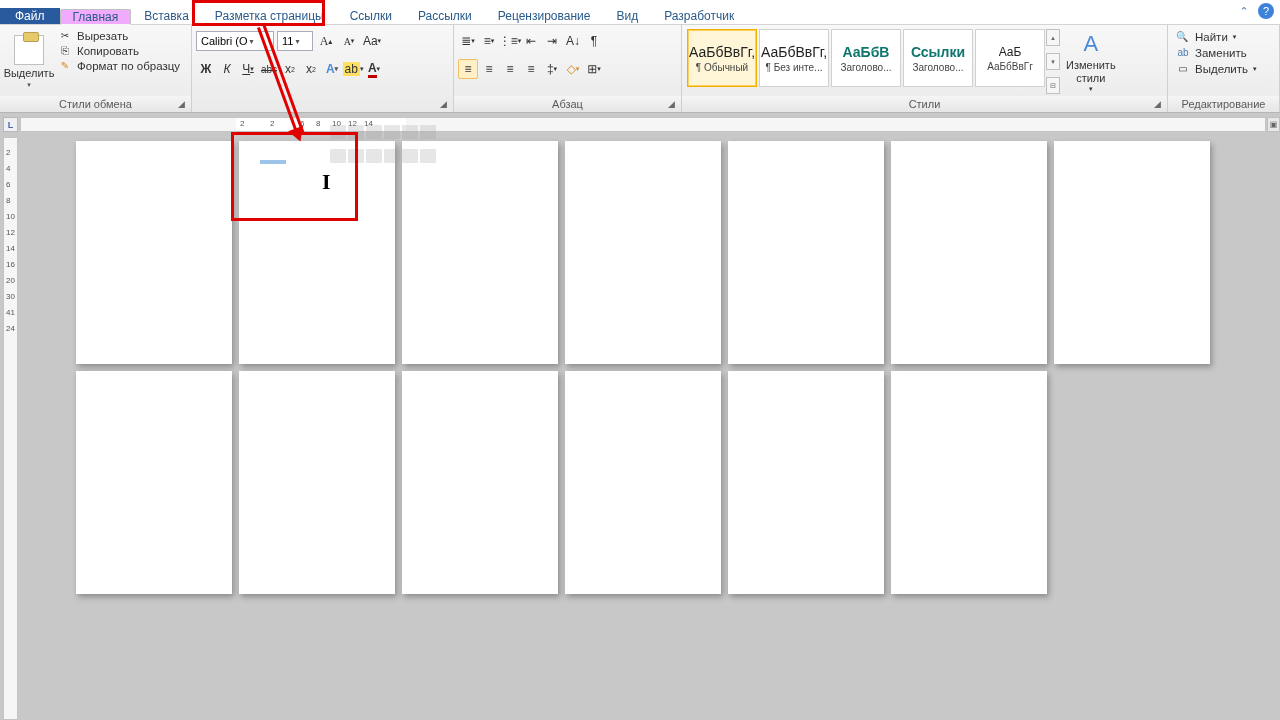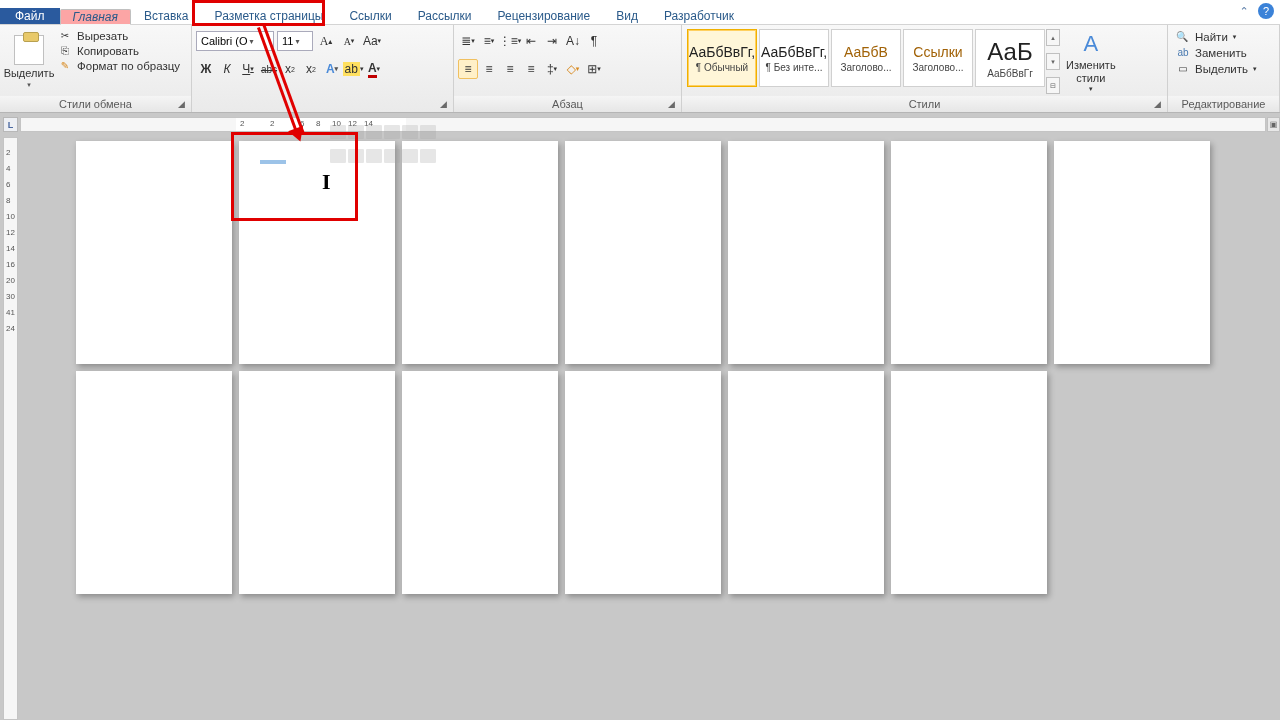--- a/index.html
+++ b/index.html
@@ -2,21 +2,21 @@
 <html><head>
 <meta charset="utf-8">
 <style>
 * { margin:0; padding:0; box-sizing:border-box; font-family:"Segoe UI",Tahoma,sans-serif; }
 body { background:#c8c8c8; width:1280px; height:720px; overflow:hidden; }
 
 
 .tabs { display:flex; background:#fff; border-bottom:1px solid #d4d4d4; height:25px; align-items:flex-end; position:relative; }
 .tab { padding:0 12px; font-size:12px; color:#2a5a8a; display:flex; align-items:center; cursor:pointer; border:1px solid transparent; }
 .tab-file { background:#2a5a9e; color:#fff; padding:0 14px; }
-.tab-active { background:#fca5a5; border:1px solid #c0c0c0; border-bottom:1px solid #f6f6f6; margin-bottom:-1px; border-radius:2px 2px 0 0;font-style:italic; }
+.tab-active { background:#f0abfc; border:1px solid #c0c0c0; border-bottom:1px solid #f6f6f6; margin-bottom:-1px; border-radius:2px 2px 0 0; }
 .tabs-right { position:absolute; right:6px; top:3px; display:flex; gap:6px; }
 .tabs-right .ico { width:16px; height:16px; display:flex; align-items:center; justify-content:center; font-size:11px; color:#5b7da8; cursor:pointer; }
 
 
 .ribbon { background:linear-gradient(#f8f8f8,#eaeaea); display:flex; height:88px; border-bottom:1px solid #b5b5b5; }
 .group { border-right:1px solid #d0d0d0; display:flex; flex-direction:column; position:relative; padding:2px 4px 0 4px; }
 .group-body { flex:1; display:flex; }
 .group-label { text-align:center; font-size:11px; color:#5a5a5a; padding:2px 0; background:linear-gradient(#f5f5f5,#e6e6e6); margin:0 -4px; }
 .group .launcher { position:absolute; right:2px; bottom:2px; width:11px; height:11px; font-size:9px; color:#6a6a6a; }
 
@@ -38,21 +38,21 @@
 
 
 .para-col { display:flex; flex-direction:column; }
 .para-row { display:flex; align-items:center; gap:1px; height:28px; }
 
 
 .styles-body { display:flex; align-items:stretch; }
 .style-card { width:70px; height:58px; border:1px solid #d0d0d0; margin:2px 1px; background:#fff; display:flex; flex-direction:column; align-items:center; justify-content:center; font-size:10px; color:#444; cursor:pointer; }
 .style-card.sel { border:1px solid #f0b000; background:#fff6d8; box-shadow:inset 0 0 0 1px #ffd060; }
 .style-prev { font-size:14px; color:#222; margin-bottom:2px; }
-.style-card.heading .style-prev { color:#a16207; font-weight:400; }
+.style-card.heading .style-prev { color:#0f766e; font-weight:700; }
 .style-scroll { width:14px; display:flex; flex-direction:column; justify-content:space-between; margin:2px 0; }
 .style-scroll div { height:17px; border:1px solid #c0c0c0; background:#f6f6f6; font-size:7px; display:flex; align-items:center; justify-content:center; color:#666; }
 
 
 .vert-btn { display:flex; flex-direction:column; align-items:center; justify-content:center; padding:2px 6px; font-size:11px; color:#333; cursor:pointer; gap:1px; }
 .vert-btn .bigico { width:30px; height:28px; display:flex; align-items:center; justify-content:center; font-size:22px; }
 .edit-col { display:flex; flex-direction:column; gap:3px; padding:3px 4px; }
 .edit-item { display:flex; align-items:center; gap:5px; font-size:11.5px; color:#333; cursor:pointer; white-space:nowrap; }
 
 
@@ -210,21 +210,21 @@
         </div>
       <div class="style-card heading">
           <div class="style-prev">АаБбВ</div>
           <div>Заголово...</div>
         </div>
       <div class="style-card heading">
           <div class="style-prev">Ссылки</div>
           <div>Заголово...</div>
         </div>
       <div class="style-card">
-          <div class="style-prev" style="font-size:24px">АаБ</div>
+          <div class="style-prev" style="font-size:12px">АаБ</div>
           <div>АаБбВвГг</div>
         </div>
       <div class="style-scroll">
           <div>▴</div>
           <div>▾</div>
           <div>⊟</div>
         </div>
       <div class="vert-btn">
         <div class="bigico" style="color:#4a8ad8">A</div>
         <span>Изменить</span>

